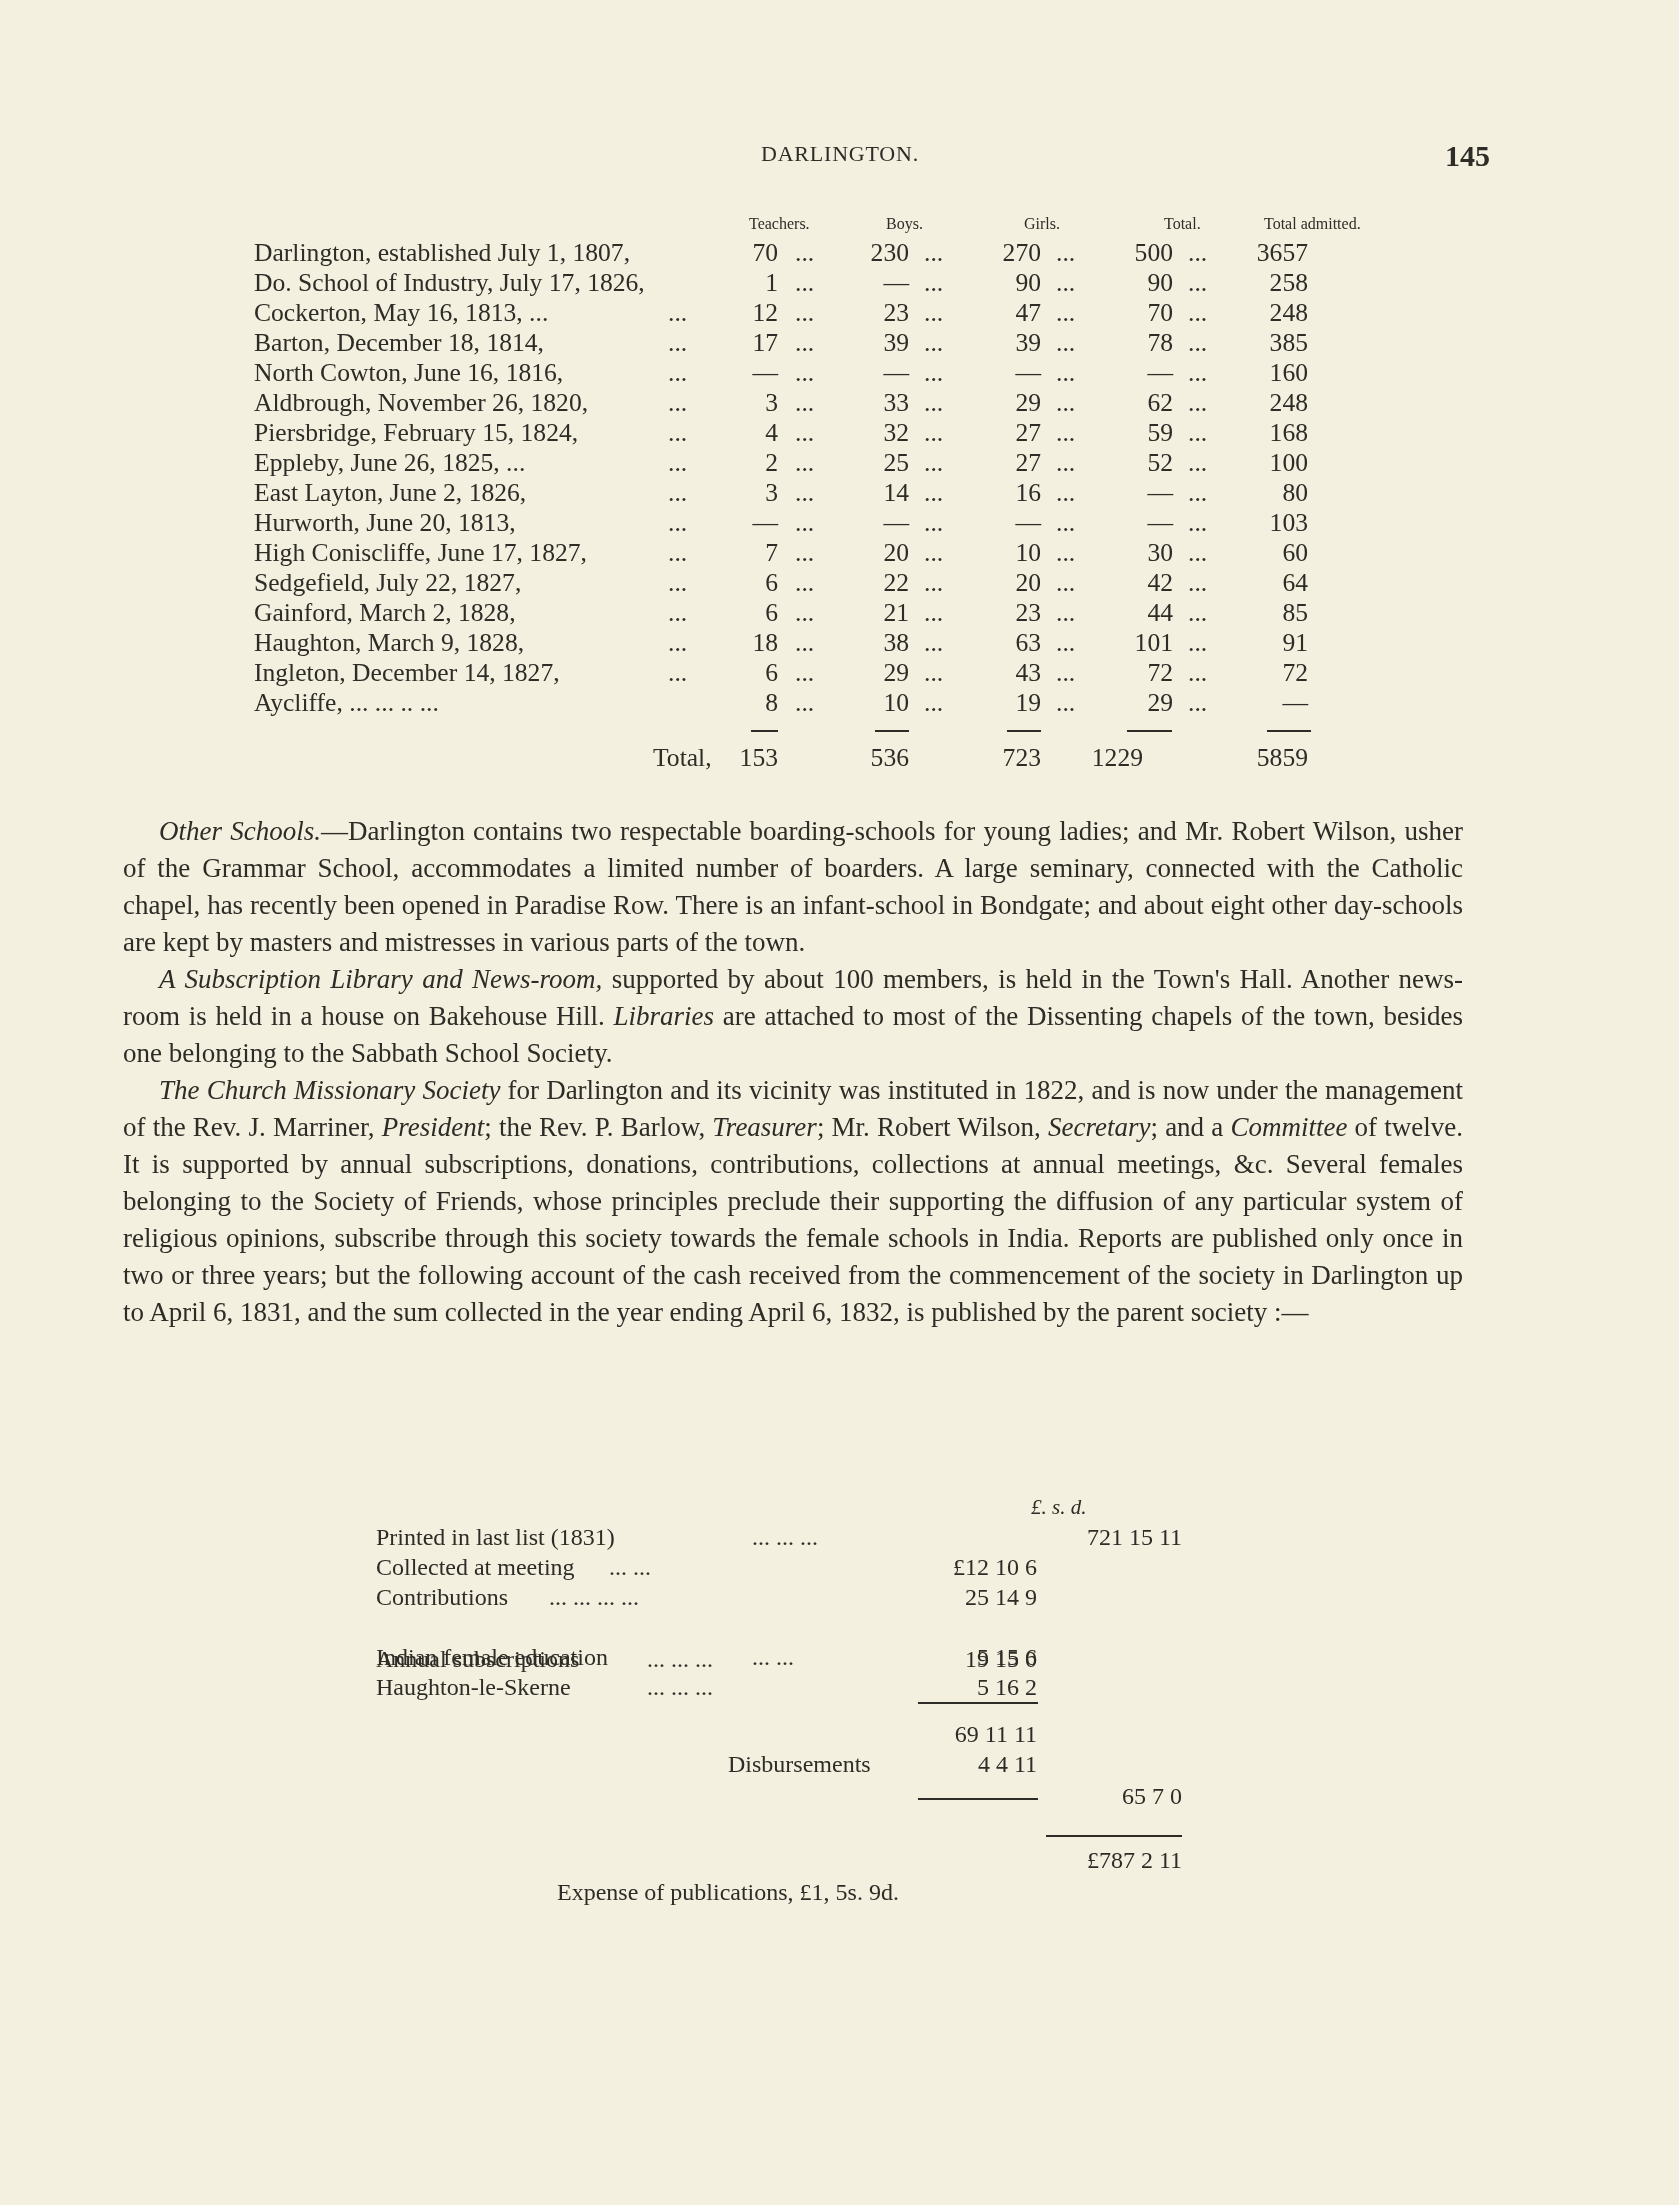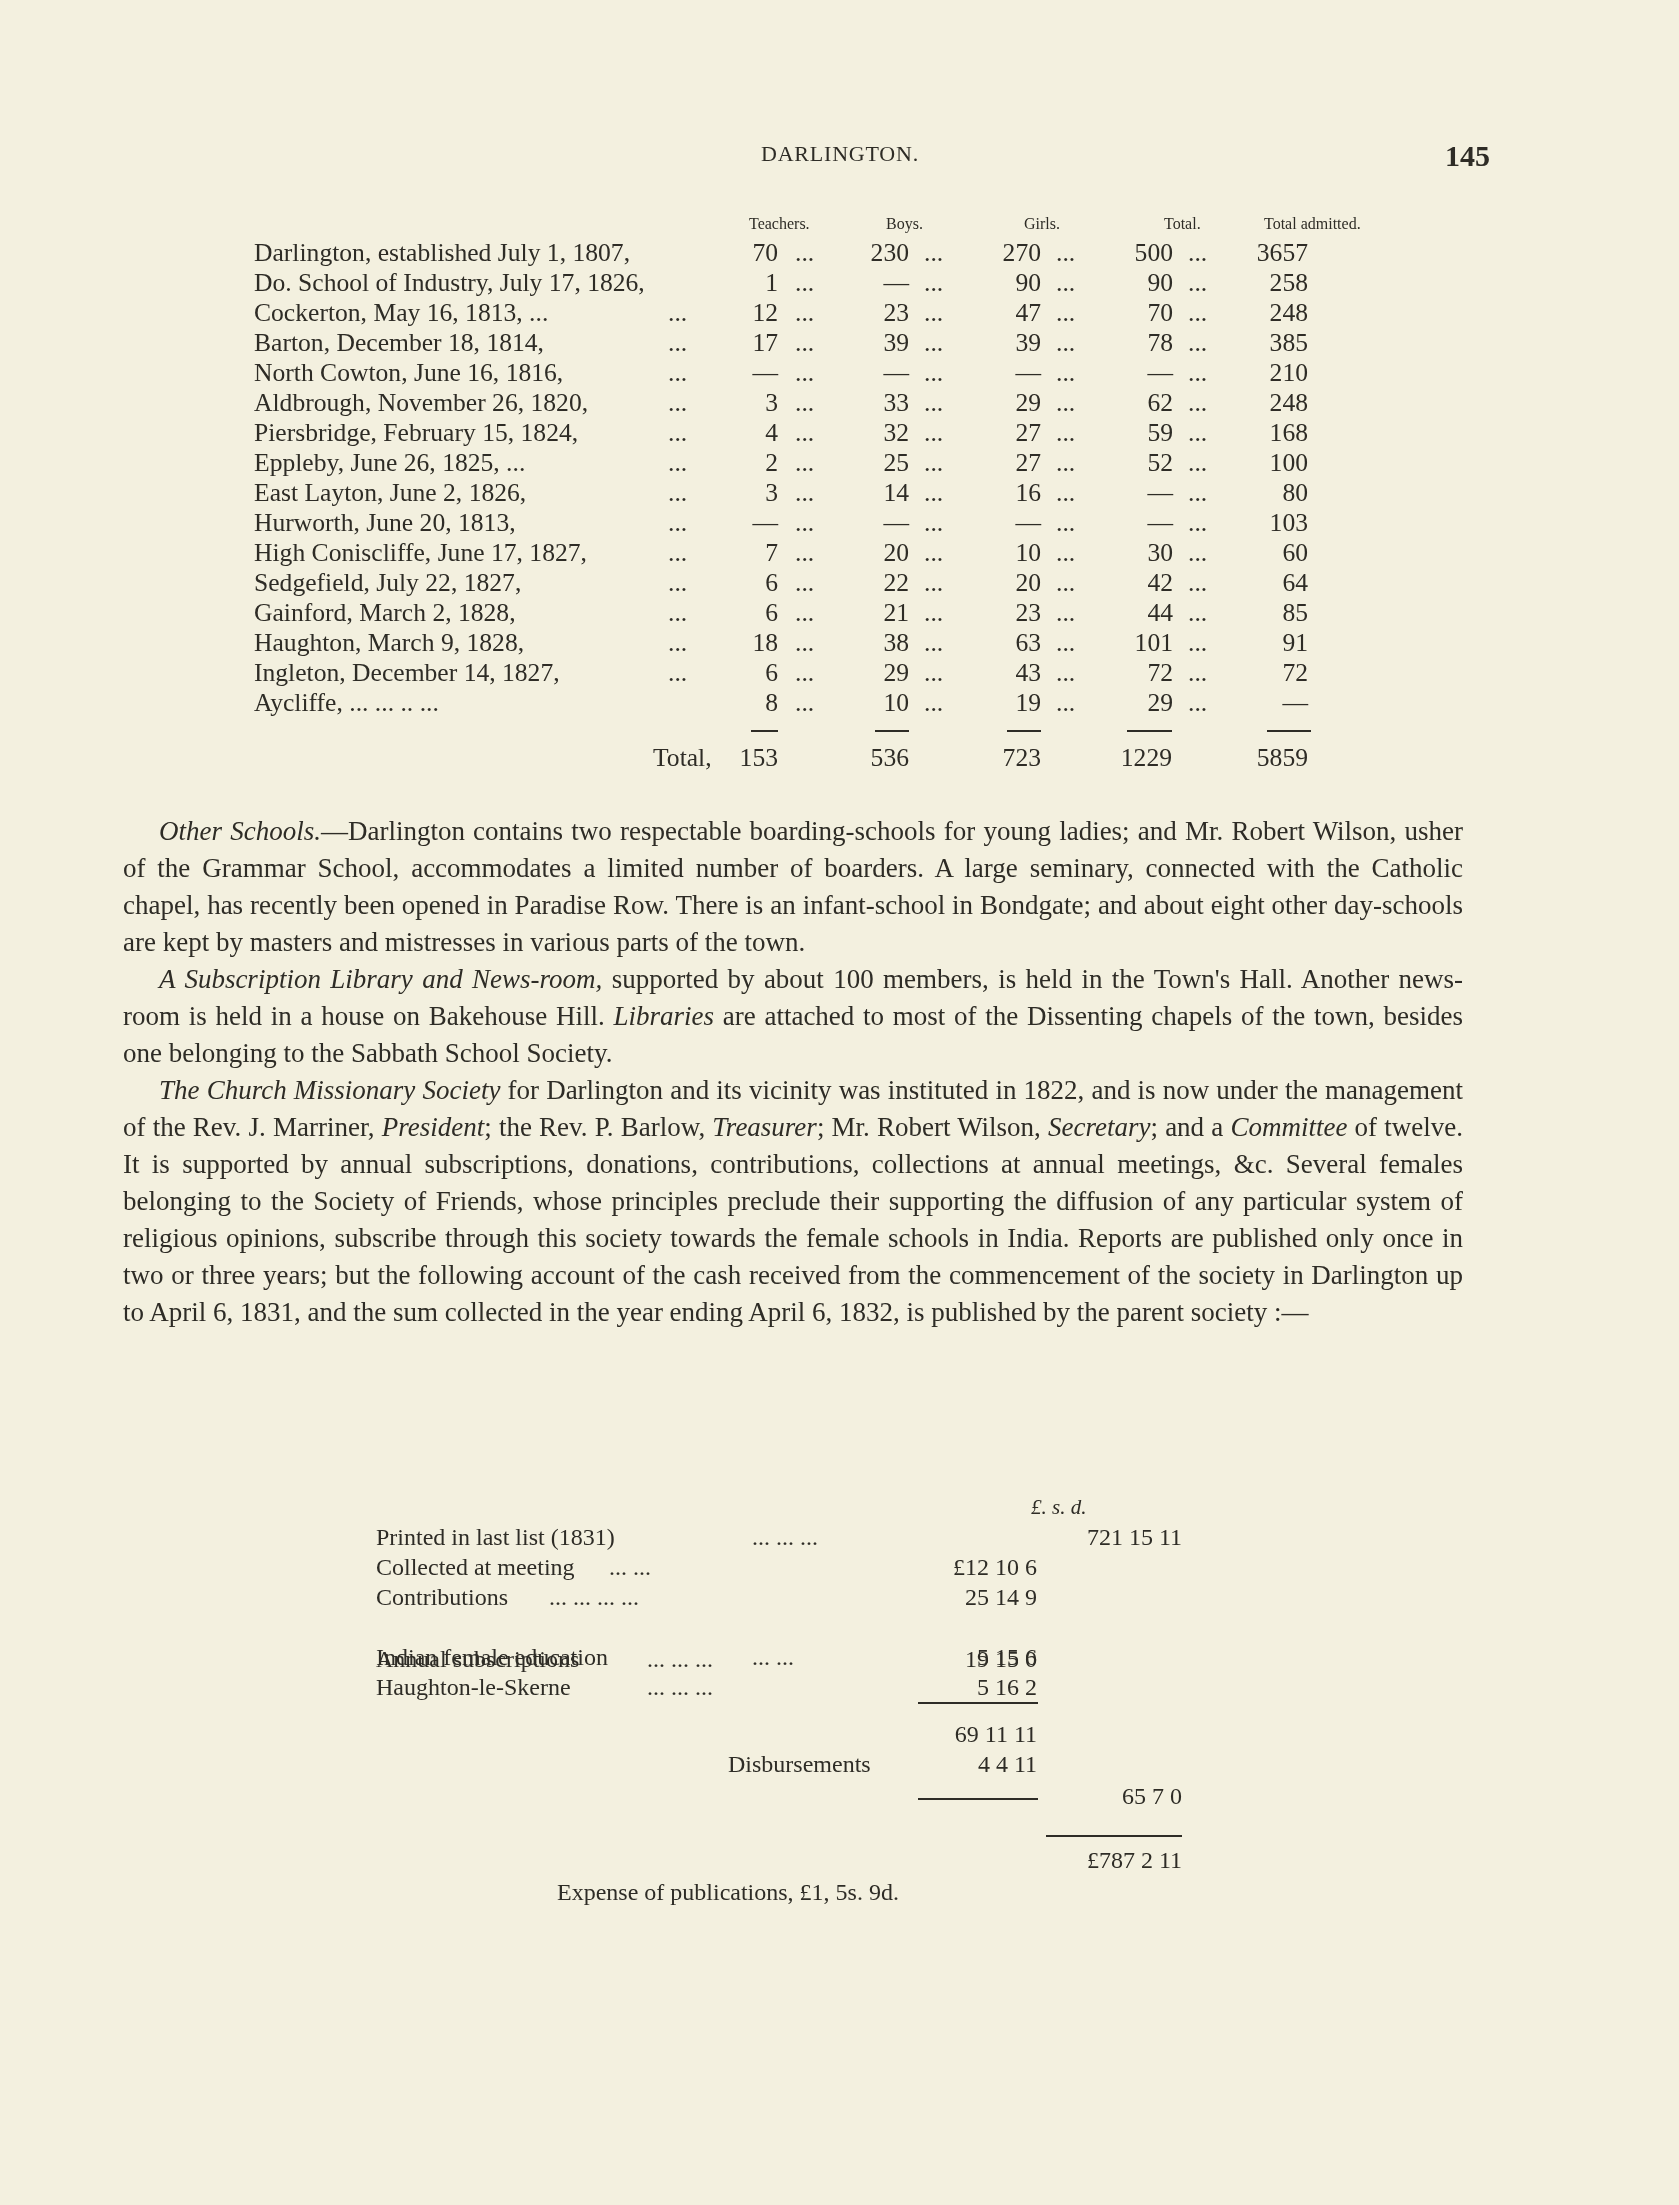--- a/index.html
+++ b/index.html
@@ -140,21 +140,21 @@
           <span class="name">North Cowton, June 16, 1816,</span>
           <span class="lead">...</span>
           <span class="cell c-teach">—</span>
           <span class="dots d1">...</span>
           <span class="cell c-boys">—</span>
           <span class="dots d2">...</span>
           <span class="cell c-girls">—</span>
           <span class="dots d3">...</span>
           <span class="cell c-total">—</span>
           <span class="dots d4">...</span>
-          <span class="cell c-adm">210</span>
+          <span class="cell c-adm">160</span>
         </div>
         <div class="row">
           <span class="name">Aldbrough, November 26, 1820,</span>
           <span class="lead">...</span>
           <span class="cell c-teach">3</span>
           <span class="dots d1">...</span>
           <span class="cell c-boys">33</span>
           <span class="dots d2">...</span>
           <span class="cell c-girls">29</span>
           <span class="dots d3">...</span>
@@ -298,21 +298,21 @@
       <span style="left:621px;width:34px"></span>
       <span style="left:753px;width:34px"></span>
       <span style="left:873px;width:45px"></span>
       <span style="left:1013px;width:44px"></span>
     </div>
     <div class="total-row">
       <span style="left:399px">Total,</span>
       <span style="left:482px;width:42px;text-align:right">153</span>
       <span style="left:602px;width:53px;text-align:right">536</span>
       <span style="left:734px;width:53px;text-align:right">723</span>
-      <span style="left:858px;width:60px;text-align:right">1229</span>
+      <span style="left:829px;width:60px;text-align:right">1229</span>
       <span style="left:986px;width:68px;text-align:right">5859</span>
     </div>
   </div>
 
   <div class="body-text">
     <p><i>Other Schools.</i><span>—Darlington contains two respectable boarding-schools for young ladies; and Mr. Robert Wilson, usher of the Grammar School, accommodates a limited number of boarders. A large seminary, connected with the Catholic chapel, has recently been opened in Paradise Row. There is an infant-school in Bondgate; and about eight other day-schools are kept by masters and mistresses in various parts of the town.</span></p>
     <p><i>A Subscription Library and News-room,</i><span> supported by about 100 members, is held in the Town's Hall.  Another news-room is held in a house on Bakehouse Hill.  </span><i>Libraries</i><span> are attached to most of the Dissenting chapels of the town, besides one belonging to the Sabbath School Society.</span></p>
     <p><i>The Church Missionary Society</i><span> for Darlington and its vicinity was instituted in 1822, and is now under the management of the Rev. J. Marriner, </span><i>President</i><span>; the Rev. P. Barlow, </span><i>Treasurer</i><span>; Mr. Robert Wilson, </span><i>Secretary</i><span>; and a </span><i>Committee</i><span> of twelve.  It is supported by annual subscriptions, donations, contributions, collections at annual meetings, &amp;c.  Several females belonging to the Society of Friends, whose principles preclude their supporting the diffusion of any particular system of religious opinions, subscribe through this society towards the female schools in India. Reports are published only once in two or three years; but the following account of the cash received from the commencement of the society in Darlington up to April 6, 1831, and the sum collected in the year ending April 6, 1832, is published by the parent society :—</span></p>
   </div>
 

